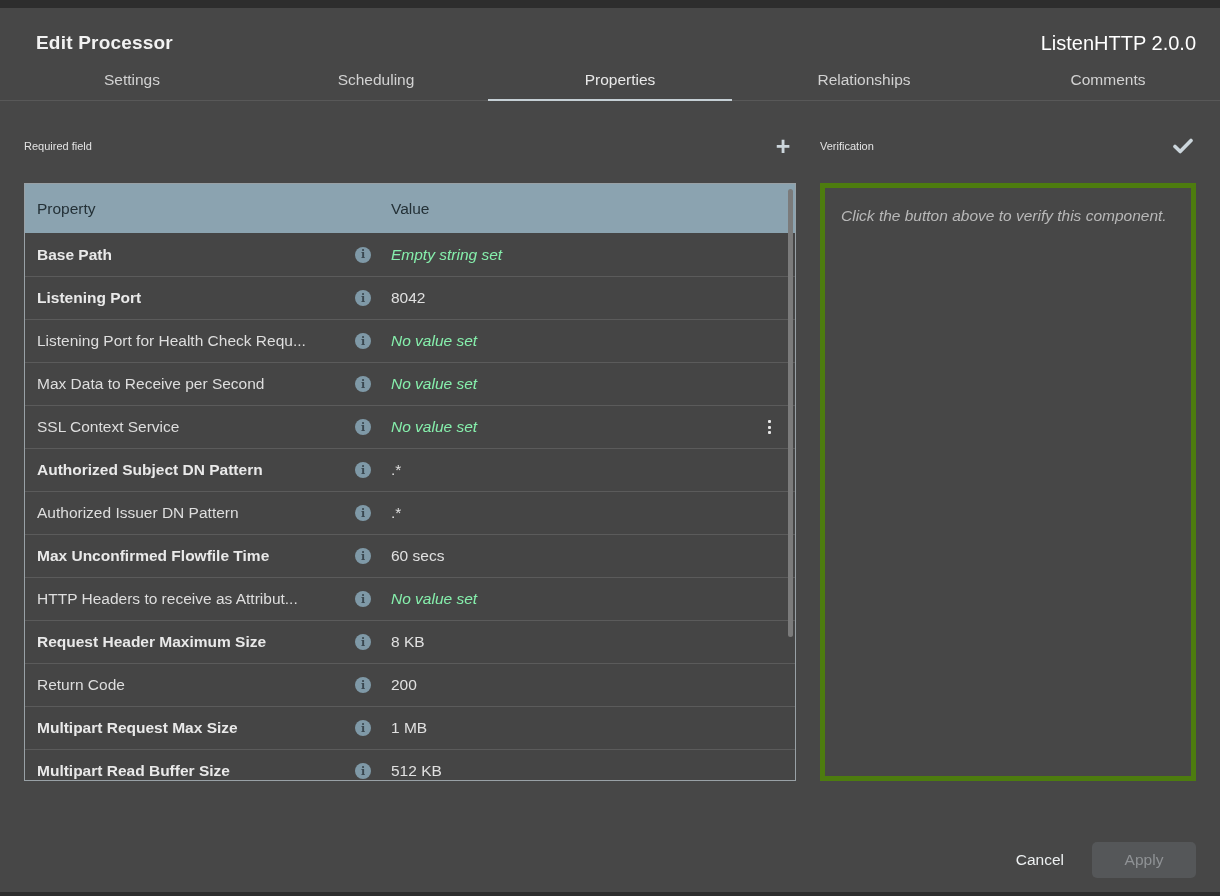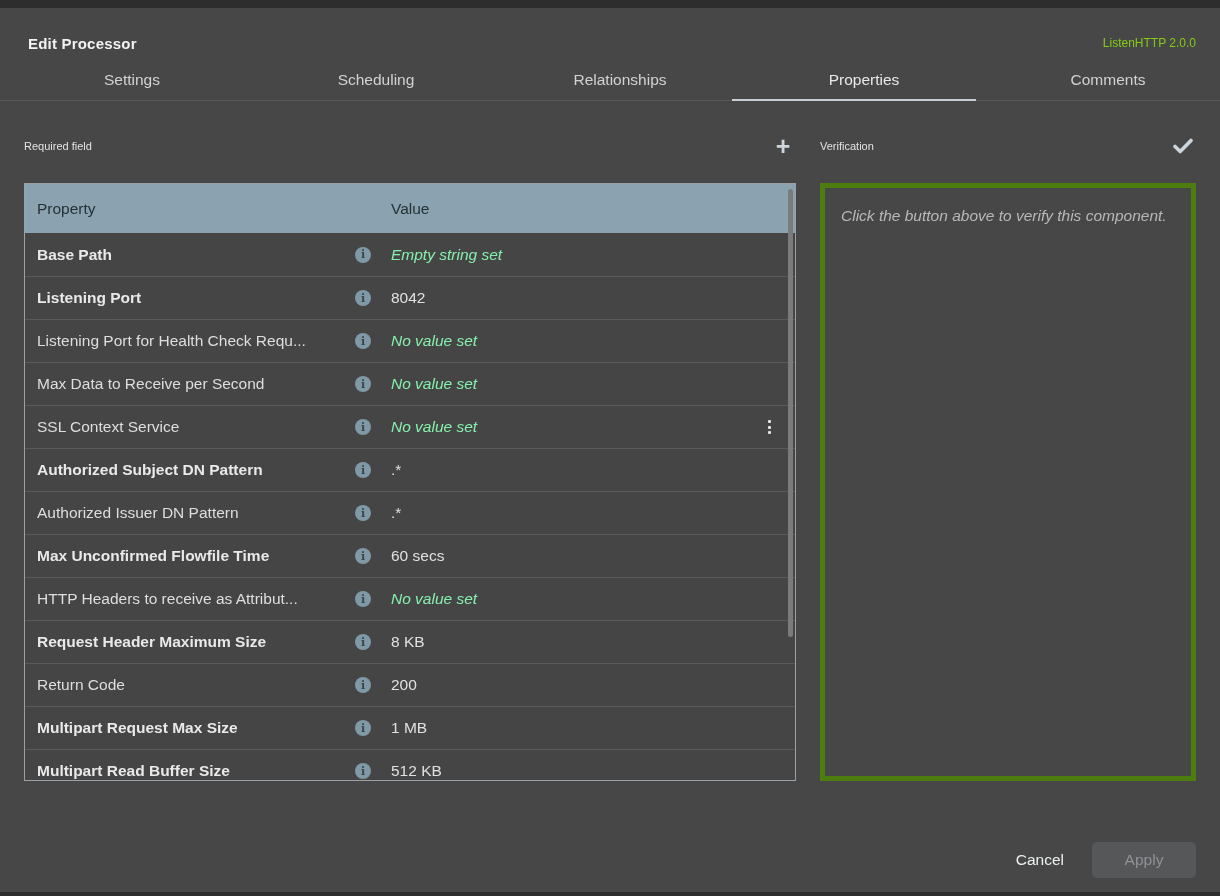--- a/index.html
+++ b/index.html
@@ -11,22 +11,22 @@
   }
   .dialog{
     position:absolute;left:0;top:8px;width:1220px;height:884px;
     background:#474747;color:#e3e3e3;
   }
   
   .dlg-header{
     display:flex;justify-content:space-between;align-items:center;
     padding:26px 24px 0 28px;height:44px;box-sizing:border-box;
   }
-  .dlg-title{font-size:15px;font-weight:700;color:#f2f2f2;letter-spacing:.2px;}
-  .dlg-version{font-size:12px;color:#84cc16;}
+  .dlg-title{font-size:19px;font-weight:700;color:#f2f2f2;letter-spacing:.2px;margin-left:8px;}
+  .dlg-version{font-size:20px;color:#ffffff;}
   
   .tabbar{
     display:flex;height:40px;margin-top:8px;
     border-bottom:1px solid #585858;
   }
   .tab{
     flex:1;display:flex;align-items:center;justify-content:center;
     font-size:15.5px;color:#d2d2d2;position:relative;cursor:pointer;padding-left:20px;
   }
   .tab.active{color:#e9e9e9;}
@@ -121,26 +121,26 @@
     <div class="dlg-version">ListenHTTP 2.0.0</div>
   </div>
 
   <div class="tabbar">
     <div class="tab">
         <span>Settings</span>
       </div>
     <div class="tab">
         <span>Scheduling</span>
       </div>
-    <div class="tab">
-        <span>Relationships</span>
-      </div>
     <div class="tab active">
         <span>Properties</span>
         <span class="tab-underline"></span>
+      </div>
+    <div class="tab">
+        <span>Relationships</span>
       </div>
     <div class="tab">
         <span>Comments</span>
       </div>
   </div>
 
   <div class="content">
 
     <div class="col-left">
       <div class="panel-header">

